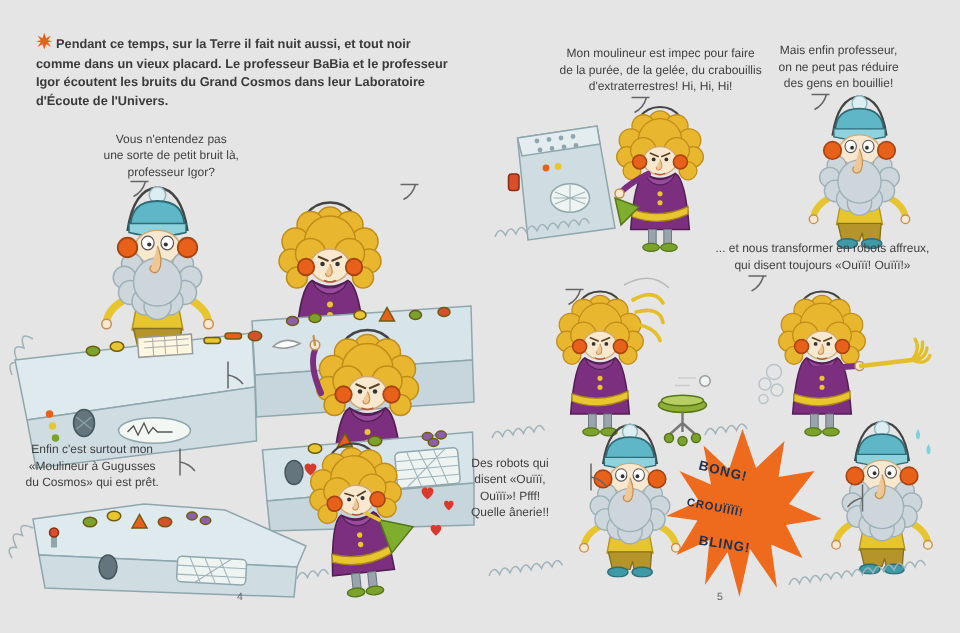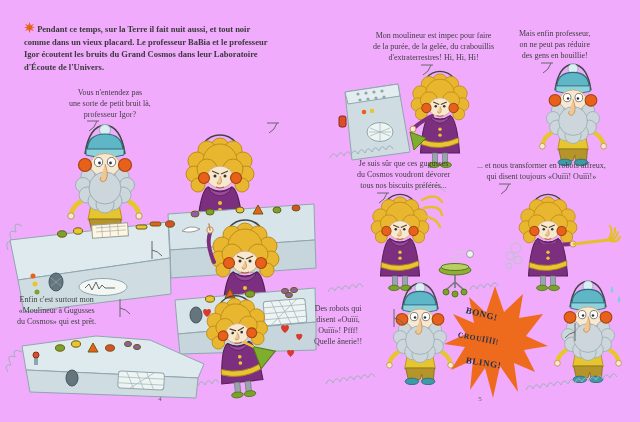--- a/index.html
+++ b/index.html
@@ -1,17 +1,17 @@
 <!DOCTYPE html>
 <html><head>
 <meta charset="utf-8">
 <style>
   html,body{margin:0;padding:0;background:#ffffff;}
-  #stage{position:relative;width:640px;height:422px;background:#f0abfc;overflow:hidden;
-         font-family:Liberation Serif, serif;color:#3f3f3f;}
+  #stage{position:relative;width:640px;height:422px;background:#e5e5e5;overflow:hidden;
+         font-family:Liberation Sans, sans-serif;color:#3f3f3f;}
   .txt{position:absolute;font-size:8px;line-height:11px;white-space:pre-line;color:#3f3f3f;text-align:center;}
   .intro{position:absolute;left:24px;top:22px;width:300px;font-size:8.5px;line-height:12.5px;
          font-weight:bold;color:#3a3a3a;}
   .intro .bound{white-space:pre-line;}
   .pagenum{position:absolute;top:395px;width:320px;text-align:center;font-size:7px;color:#606060;}
   .tail{position:absolute;}
   .tail path{stroke:#666;stroke-width:1;fill:none;}
   .scene{position:absolute;top:0;width:320px;height:422px;}
   .burst-word{position:absolute;font-weight:bold;color:#22304d;font-size:9px;letter-spacing:0.6px;
               transform-origin:left center;}
@@ -301,23 +301,20 @@
       <path d="M1,1 H13 M11,1 Q9,8 3,11"></path>
     </svg>
 
   <div class="txt" style="left:519px;top:28px">Mais enfin professeur,
 on ne peut pas réduire
 des gens en bouillie!</div>
   <svg class="tail" style="left:540px;top:62px" width="14" height="12">
       <path d="M1,1 H13 M11,1 Q9,8 3,11"></path>
     </svg>
 
-  <div class="txt" style="left:357px;top:158px">Je suis sûr que ces gugusses
-du Cosmos voudront dévorer
-tous nos biscuits préférés...</div>
   <svg class="tail" style="left:376px;top:192px" width="14" height="12">
       <path d="M1,1 H13 M11,1 Q9,8 3,11"></path>
     </svg>
 
   <div class="txt" style="left:477px;top:160px">... et nous transformer en robots affreux,
 qui disent toujours «Ouïïï! Ouïïï!»</div>
   <svg class="tail" style="left:498px;top:183px" width="14" height="12">
       <path d="M1,1 H13 M11,1 Q9,8 3,11"></path>
     </svg>
 

